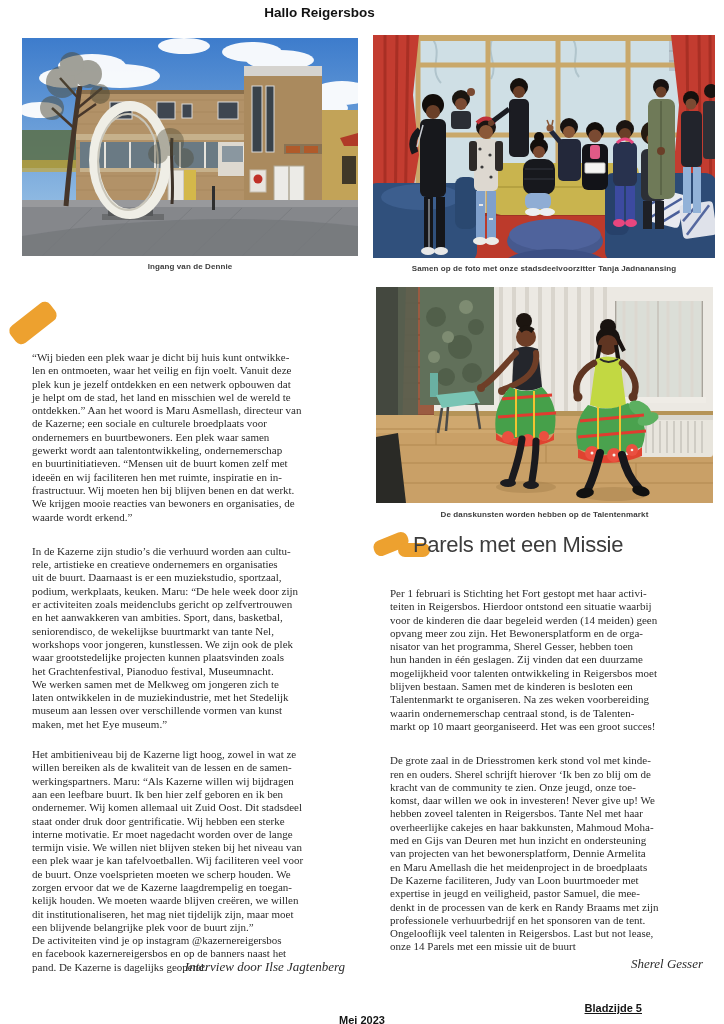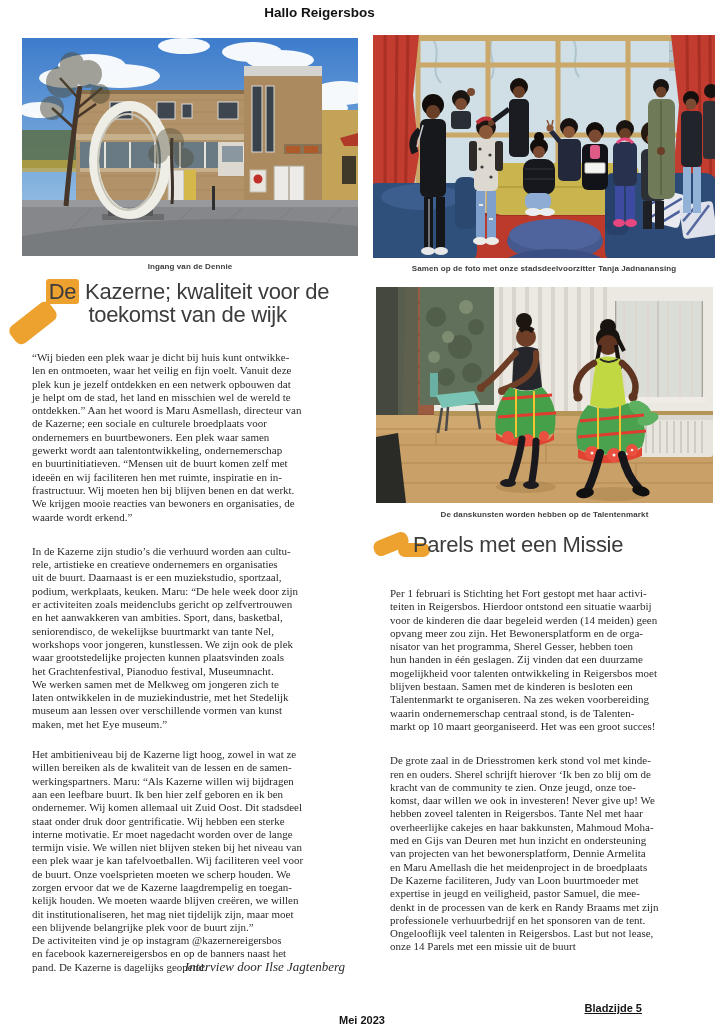--- a/index.html
+++ b/index.html
@@ -133,24 +133,20 @@
     <path d="M150,166 C152,140 148,120 150,100" stroke="#3e332a" stroke-width="3" fill="none"></path>
     <g fill="#4e4a36" opacity="0.4">
       <circle cx="148" cy="104" r="14"></circle>
         <circle cx="162" cy="120" r="10"></circle>
         <circle cx="136" cy="116" r="10"></circle>
     </g>
   </svg>
   <div class="abs caption" style="left:22px;top:262px;width:336px;">Ingang van de Dennie</div>
 
   <div class="abs swoosh" style="left:8px;top:312px;width:50px;height:22px;transform:rotate(-38deg);"></div>
-  <div class="abs headline" style="left:15px;top:280px;width:345px;">
-    <div><span class="hl">De</span><span> Kazerne; kwaliteit voor de</span></div>
-    <div>toekomst van de wijk</div>
-  </div>
 
   <div class="abs body-text" style="left:15px;top:334px;width:344px;">
     <p class="gap-lg">“Wij bieden een plek waar je dicht bij huis kunt ontwikke-
 len en ontmoeten, waar het veilig en fijn voelt. Vanuit deze
 plek kun je jezelf ontdekken en een netwerk opbouwen dat
 je helpt om de stad, het land en misschien wel de wereld te
 ontdekken.” Aan het woord is Maru Asmellash, directeur van
 de Kazerne; een sociale en culturele broedplaats voor
 ondernemers en buurtbewoners. Een plek waar samen
 gewerkt wordt aan talentontwikkeling, ondernemerschap
@@ -567,18 +563,19 @@
 med en Gijs van Deuren met hun inzicht en ondersteuning
 van projecten van het bewonersplatform, Dennie Armelita
 en Maru Amellash die het meidenproject in de broedplaats
 De Kazerne faciliteren, Judy van Loon buurtmoeder met
 expertise in jeugd en veiligheid, pastor Samuel, die mee-
 denkt in de processen van de kerk en Randy Braams met zijn
 professionele verhuurbedrijf en het sponsoren van de tent.
 Ongelooflijk veel talenten in Reigersbos. Last but not lease,
 onze 14 Parels met een missie uit de buurt</p>
   </div>
+  <div class="abs byline" style="left:373px;top:956px;width:330px;padding-right:14px;">Sherel Gesser</div>
 
   <div class="abs footer-item" style="left:98px;top:1024px;">Editie 2</div>
   <div class="abs footer-item" style="left:0;top:1002px;width:724px;text-align:center;margin-top:12px;">Mei 2023</div>
   <div class="abs footer-item" style="right:82px;top:1002px;text-decoration:underline;">Bladzijde 5</div>
 
 </div>
 
 </body></html>

